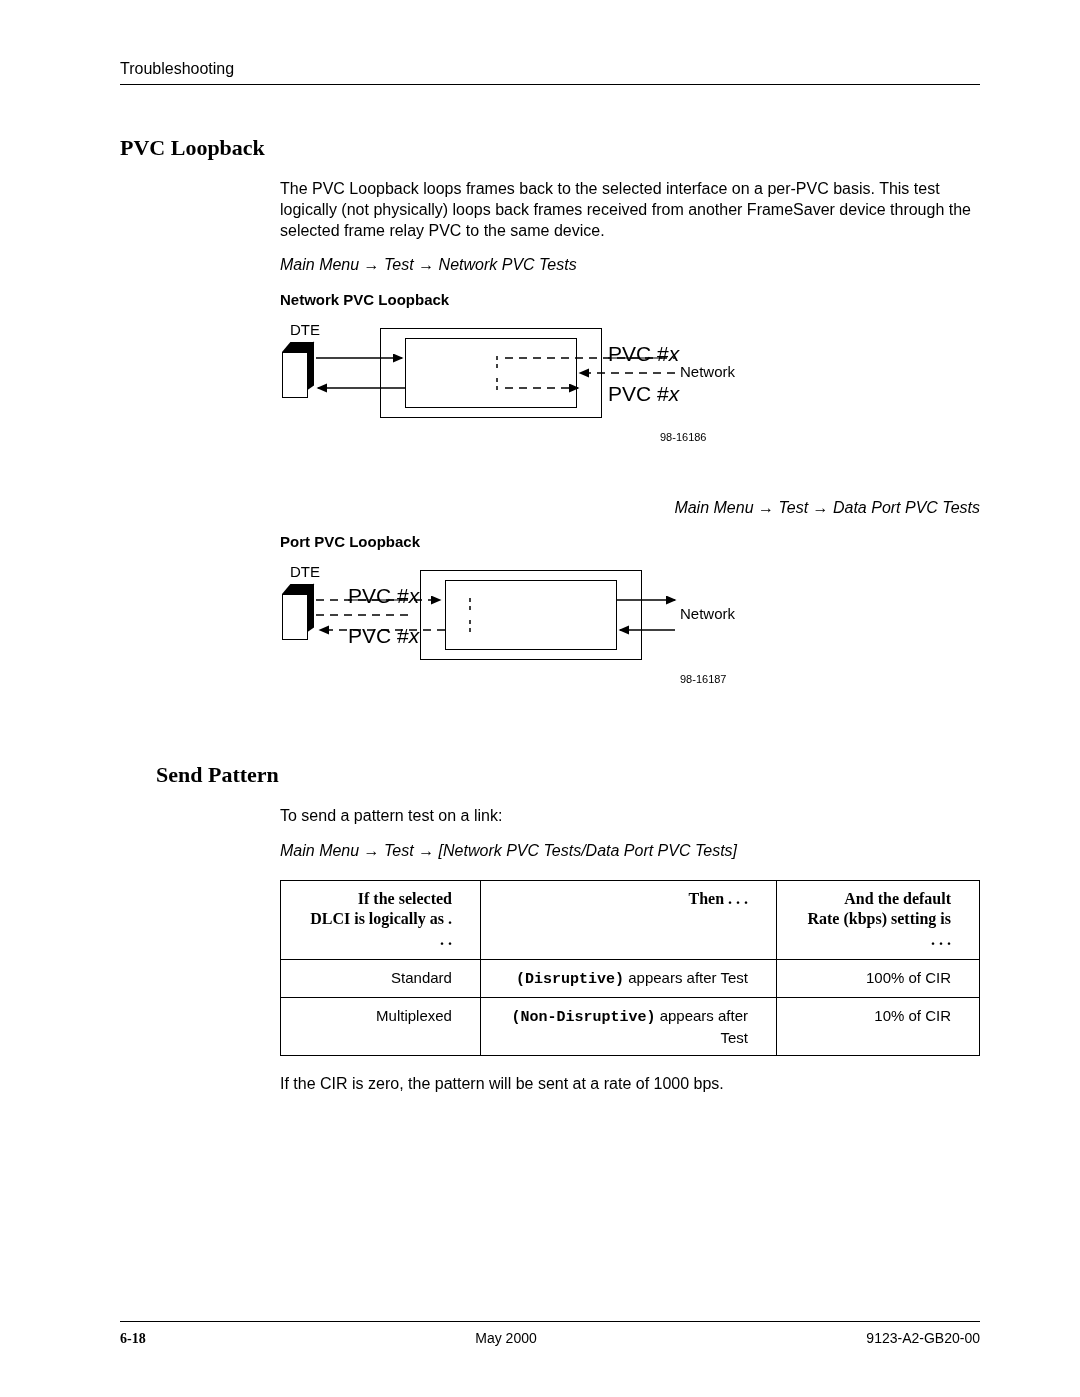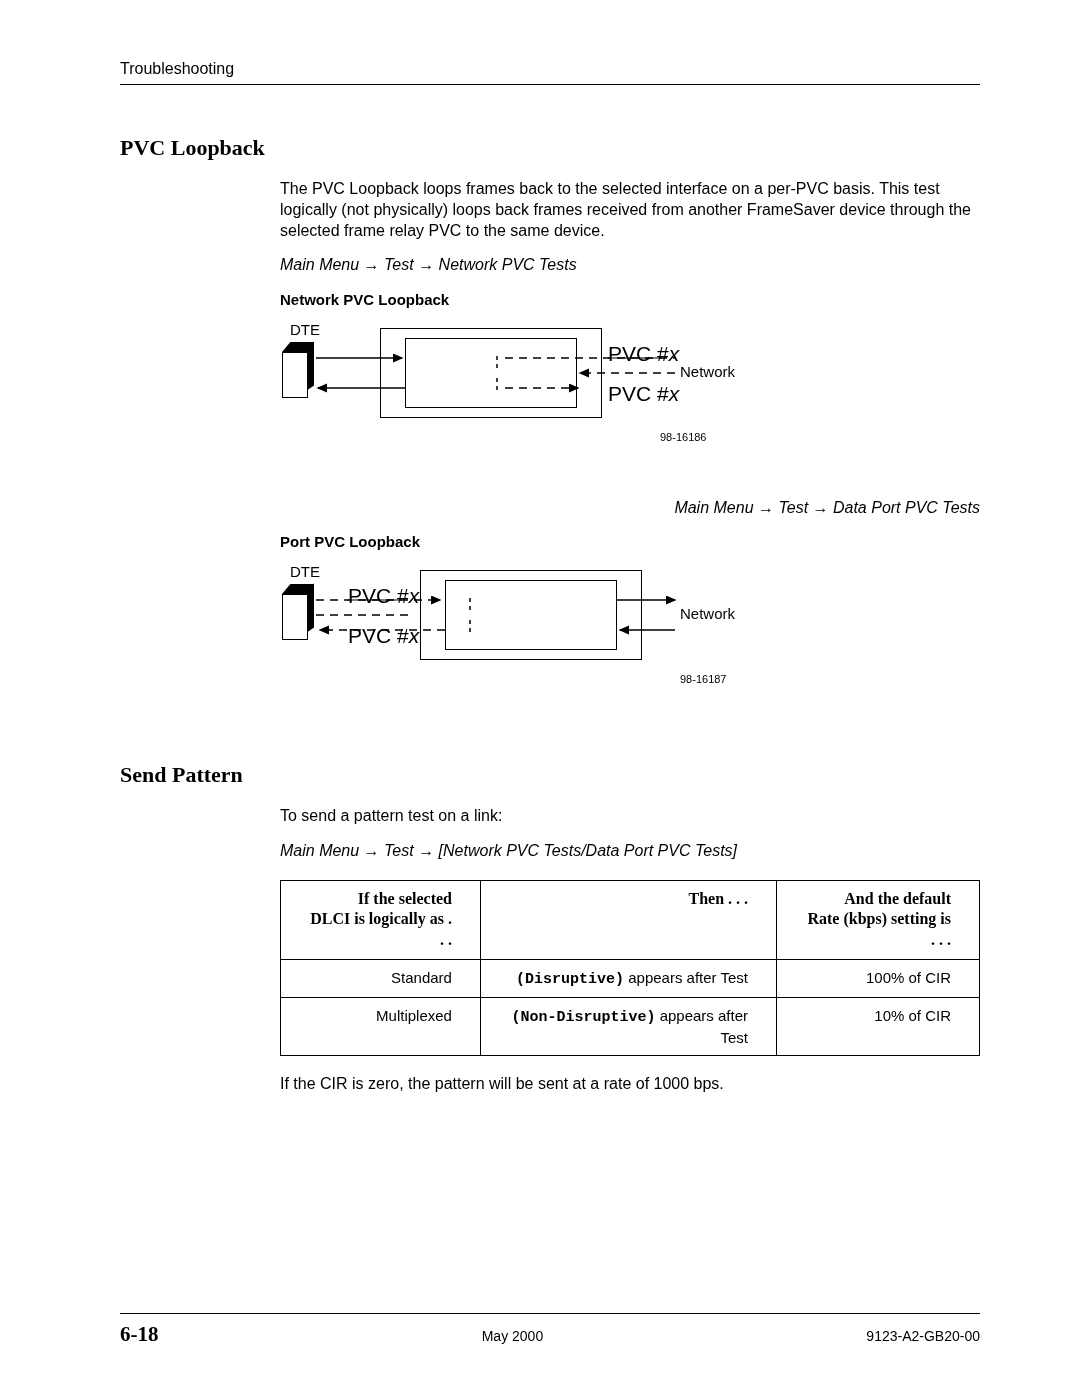--- a/index.html
+++ b/index.html
@@ -143,21 +143,21 @@
   }
   .footer-row {
     display: flex;
     justify-content: space-between;
     font-size: 14px;
     align-items: baseline;
   }
   .footer-row .pg {
     font-family: "Times New Roman", Times, serif;
     font-weight: bold;
-    font-size: 21px;
+    font-size: 14px;
   }
 </style>
 </head>
 <body>
 
 <div class="page">
   <div class="header-line">Troubleshooting</div>
   <hr class="hr-top">
 
   <div class="section-heading">PVC Loopback</div>
@@ -231,21 +231,21 @@
 
         <line x1="337" y1="38" x2="395" y2="38" stroke="#000" stroke-width="1.5" marker-end="url(#ah2)"></line>
         <line x1="395" y1="68" x2="340" y2="68" stroke="#000" stroke-width="1.5" marker-end="url(#ah2)"></line>
 
         <line x1="190" y1="36" x2="190" y2="48" stroke="#000" stroke-width="1.5" stroke-dasharray="4 4"></line>
         <line x1="190" y1="58" x2="190" y2="70" stroke="#000" stroke-width="1.5" stroke-dasharray="4 4"></line>
       </svg>
     </div>
   </div>
 
-  <div class="section-heading" style="margin-top:50px;">Send Pattern</div>
+  <div class="section-heading" style="margin-top:50px;margin-left:36px;">Send Pattern</div>
   <div class="body-block">
     <p>To send a pattern test on a link:</p>
     <p class="nav-path">Main Menu → Test → [Network PVC Tests/Data Port PVC Tests]</p>
 
     <table class="data">
       <tbody>
           <tr>
         <th>
           <span>If the selected</span><br><span>DLCI is logically as . . .</span>
         </th>

